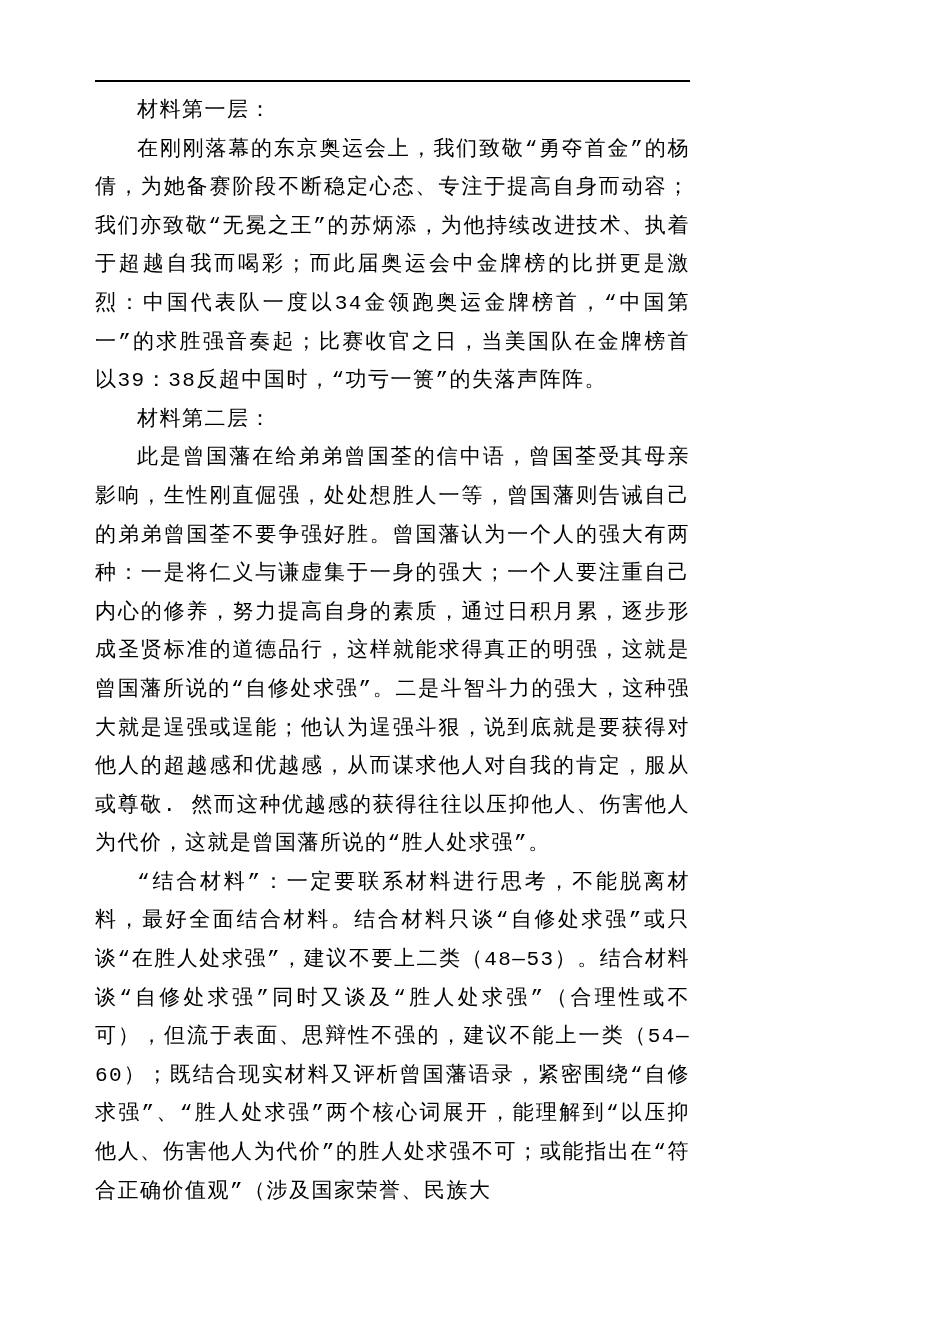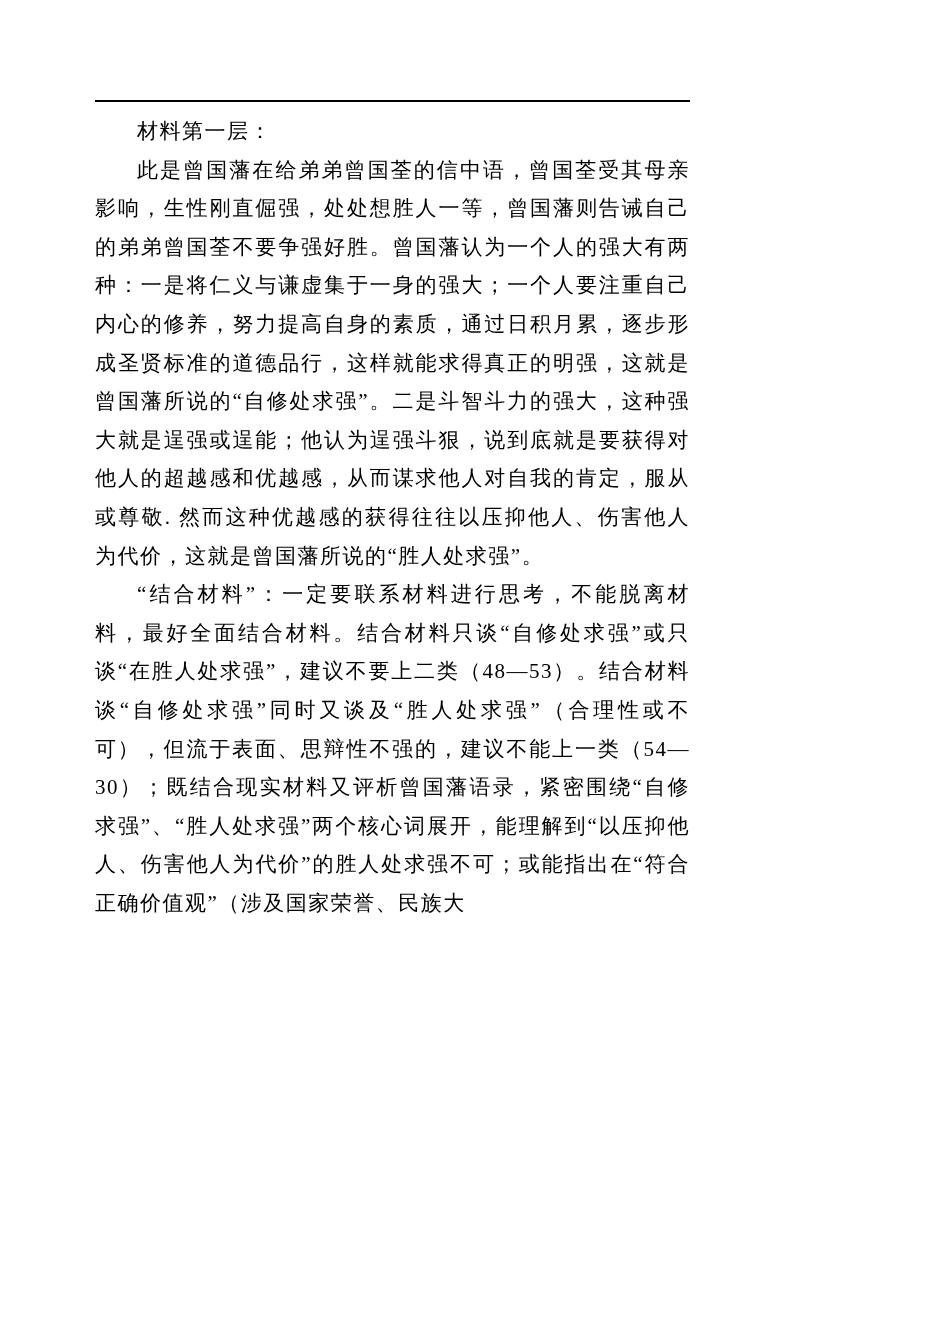--- a/index.html
+++ b/index.html
@@ -6,22 +6,22 @@
       margin: 0;
       padding: 0;
       background: #ffffff;
     }
     .page {
       position: relative;
       width: 780px;
       min-height: 1344px;
       box-sizing: border-box;
       background: #ffffff;
-      padding: 100px 90px 60px 95px;
-      font-family: Liberation Serif, serif;
+      padding: 80px 90px 60px 95px;
+      font-family: Liberation Mono, monospace;
       color: #000000;
     }
     .top-rule {
       border: none;
       border-top: 2px solid #000000;
       margin: 0 0 10px 0;
       width: 100%;
     }
     .content p {
       margin: 0;
@@ -34,16 +34,18 @@
       word-break: break-all;
     }
   </style>
 </head>
 <body>
 
 <div class="page">
   <hr class="top-rule">
   <div class="content">
     <p>材料第一层：</p>
+    <p>在刚刚落幕的东京奥运会上，我们致敬“勇夺首金”的杨倩，为她备赛阶段不断稳定心态、专注于提高自身而动容；我们亦致敬“无冕之王”的苏炳添，为他持续改进技术、执着于超越自我而喝彩；而此届奥运会中金牌榜的比拼更是激烈：中国代表队一度以34金领跑奥运金牌榜首，“中国第一”的求胜强音奏起；比赛收官之日，当美国队在金牌榜首以39：38反超中国时，“功亏一篑”的失落声阵阵。</p>
+    <p>材料第二层：</p>
     <p>此是曾国藩在给弟弟曾国荃的信中语，曾国荃受其母亲影响，生性刚直倔强，处处想胜人一等，曾国藩则告诫自己的弟弟曾国荃不要争强好胜。曾国藩认为一个人的强大有两种：一是将仁义与谦虚集于一身的强大；一个人要注重自己内心的修养，努力提高自身的素质，通过日积月累，逐步形成圣贤标准的道德品行，这样就能求得真正的明强，这就是曾国藩所说的“自修处求强”。二是斗智斗力的强大，这种强大就是逞强或逞能；他认为逞强斗狠，说到底就是要获得对他人的超越感和优越感，从而谋求他人对自我的肯定，服从或尊敬. 然而这种优越感的获得往往以压抑他人、伤害他人为代价，这就是曾国藩所说的“胜人处求强”。</p>
-    <p>“结合材料”：一定要联系材料进行思考，不能脱离材料，最好全面结合材料。结合材料只谈“自修处求强”或只谈“在胜人处求强”，建议不要上二类（48—53）。结合材料谈“自修处求强”同时又谈及“胜人处求强”（合理性或不可），但流于表面、思辩性不强的，建议不能上一类（54—30）；既结合现实材料又评析曾国藩语录，紧密围绕“自修求强”、“胜人处求强”两个核心词展开，能理解到“以压抑他人、伤害他人为代价”的胜人处求强不可；或能指出在“符合正确价值观”（涉及国家荣誉、民族大</p>
+    <p>“结合材料”：一定要联系材料进行思考，不能脱离材料，最好全面结合材料。结合材料只谈“自修处求强”或只谈“在胜人处求强”，建议不要上二类（48—53）。结合材料谈“自修处求强”同时又谈及“胜人处求强”（合理性或不可），但流于表面、思辩性不强的，建议不能上一类（54—60）；既结合现实材料又评析曾国藩语录，紧密围绕“自修求强”、“胜人处求强”两个核心词展开，能理解到“以压抑他人、伤害他人为代价”的胜人处求强不可；或能指出在“符合正确价值观”（涉及国家荣誉、民族大</p>
   </div>
 </div>
 
 </body></html>

